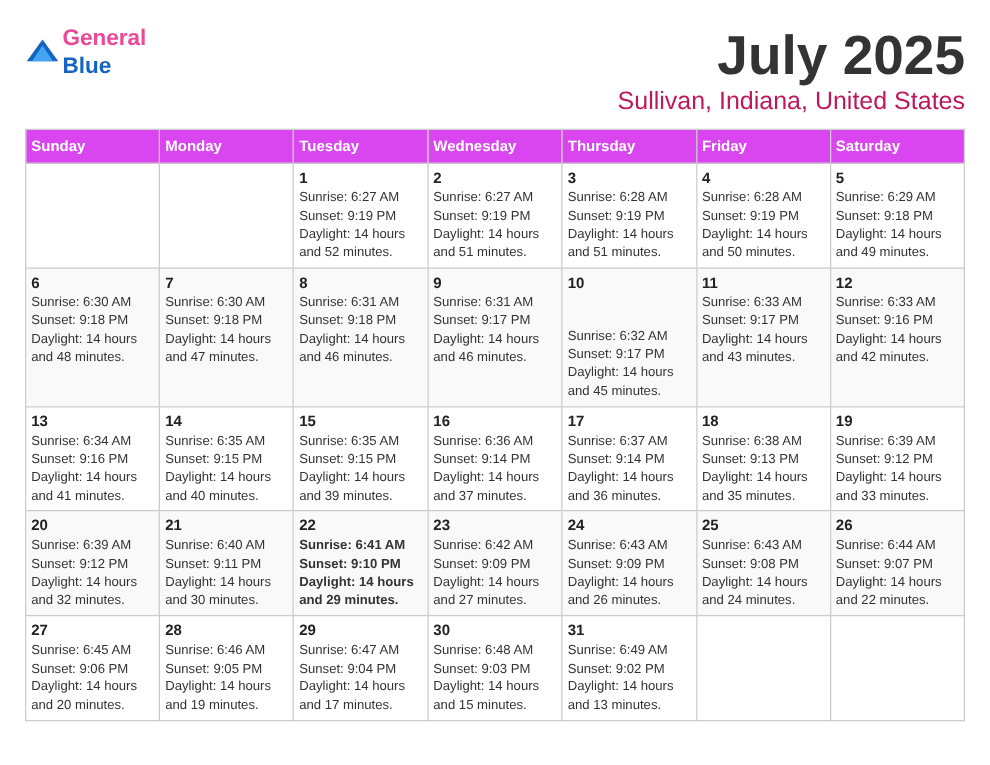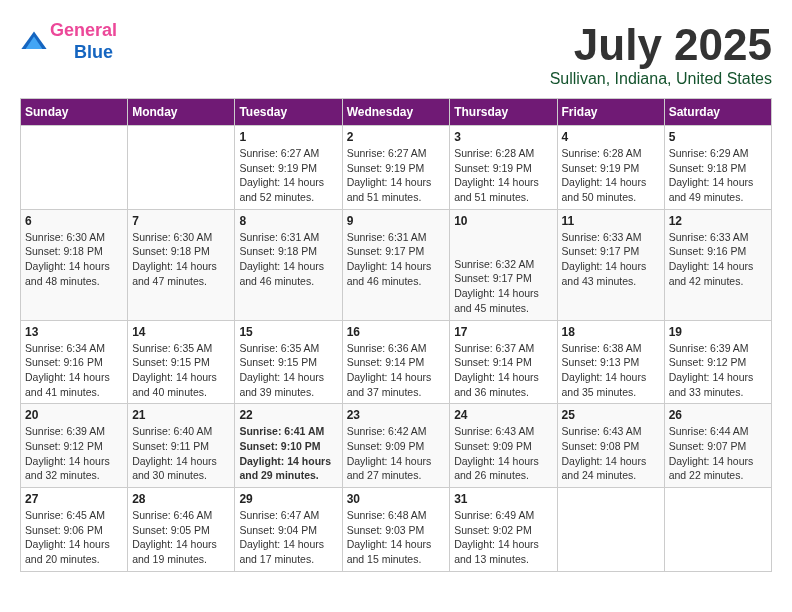--- a/index.html
+++ b/index.html
@@ -19,45 +19,45 @@
     .logo {
       display: flex;
       align-items: center;
     }
     .logo-text {
       font-size: 18px;
       font-weight: bold;
       line-height: 1.2;
     }
     .logo-general { color: #ec4899; }
-    .logo-blue { color: #1565c0; margin-left: 24px; }
+    .logo-blue { color: #1565c0; }
     .logo-icon {
       width: 28px;
       height: 28px;
       margin-right: 2px;
     }
     .title-section {
       text-align: right;
     }
     .main-title {
       font-size: 44px;
       font-weight: bold;
       color: #333;
     }
     .subtitle {
-      font-size: 16px;
-      color: #14532d;
+      font-size: 20px;
+      color: #be185d;
     }
     table {
       width: 100%;
       border-collapse: collapse;
       font-size: 11px;
     }
     thead tr th {
-      background-color: #701a75;
+      background-color: #d946ef;
       color: #fff;
       padding: 6px 4px;
       text-align: left;
       font-size: 12px;
       border: 1px solid #ccc;
     }
     tbody tr td {
       vertical-align: top;
       padding: 4px;
       border: 1px solid #ccc;

